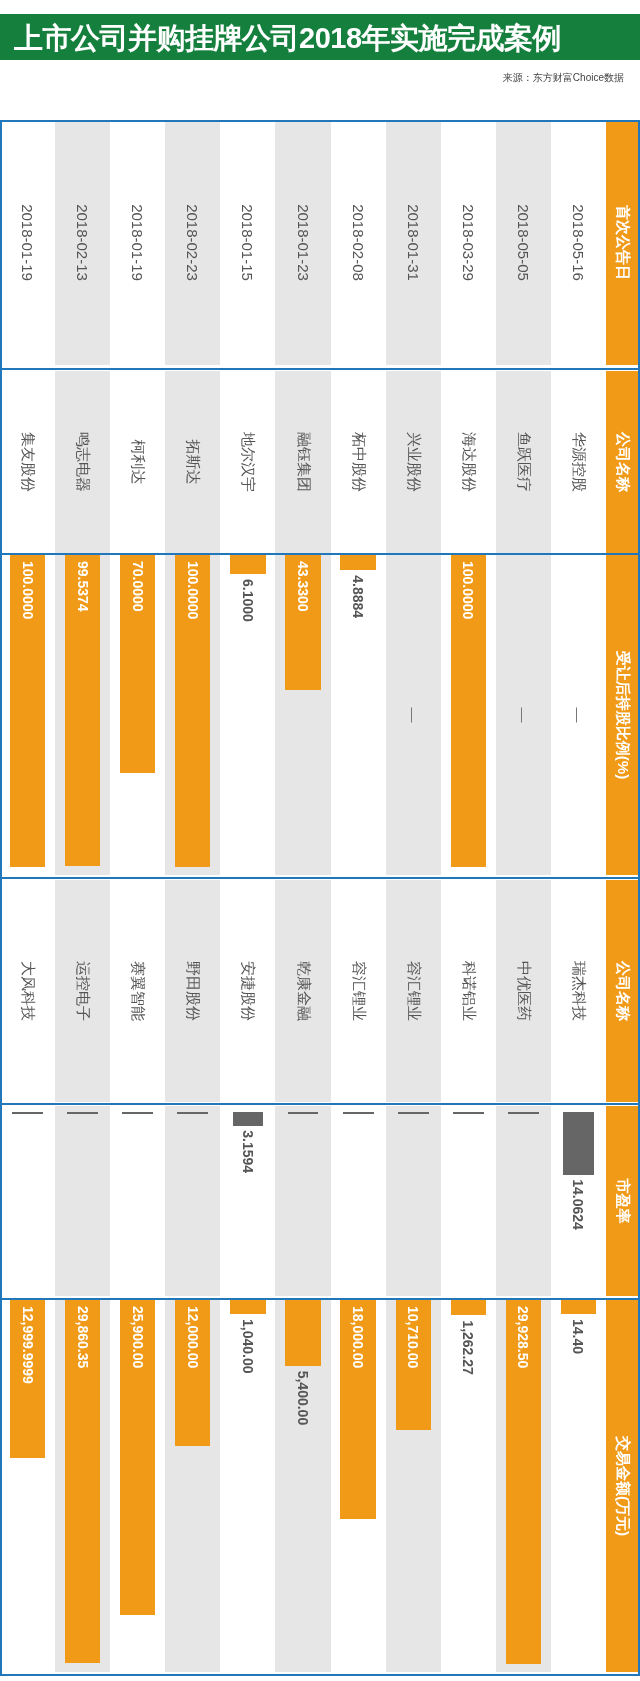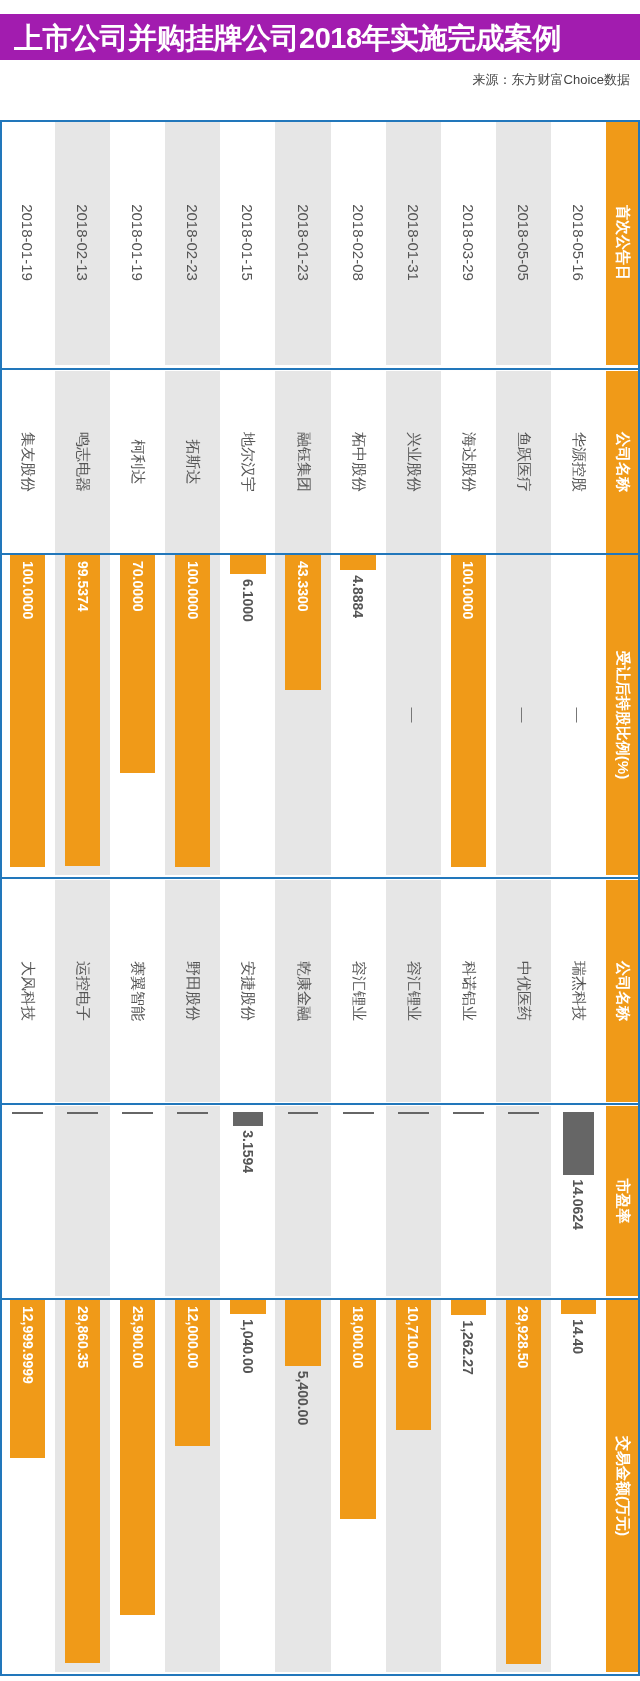--- a/index.html
+++ b/index.html
@@ -1,23 +1,23 @@
 <!DOCTYPE html>
 <html><head>
 <meta charset="utf-8">
 <style>
   html,body{margin:0;padding:0;background:#ffffff;}
   body{width:640px;height:1681px;font-family:"Liberation Sans","DejaVu Sans",sans-serif;overflow:hidden;}
   #root{position:relative;width:640px;height:1681px;}
 
   
-  .titlebar{position:absolute;left:0;top:14px;width:640px;height:46px;background:#a21caf;text-align:center;}
+  .titlebar{position:absolute;left:0;top:14px;width:640px;height:46px;background:#15803d;text-align:center;}
   .titlebar .t{position:absolute;left:14px;top:5px;font-size:29px;font-weight:bold;color:#ffffff;letter-spacing:-0.5px;white-space:nowrap;}
   .credits{position:absolute;left:14px;top:66px;font-size:17px;color:#333;white-space:nowrap;}
-  .source{position:absolute;right:10px;top:71px;font-size:13px;color:#444;white-space:nowrap;}
+  .source{position:absolute;right:16px;top:71px;font-size:10px;color:#444;white-space:nowrap;}
 
   
   .stage{position:absolute;left:0;top:118px;width:640px;height:1560px;overflow:hidden;}
   .rot{position:absolute;left:50%;top:50%;
        width:1560px;height:640px;margin-left:-780px;margin-top:-320px;
        transform:rotate(90deg);transform-origin:50% 50%;}
 
   
   .tbl{position:absolute;left:0;top:0;width:1560px;height:640px;}
 

